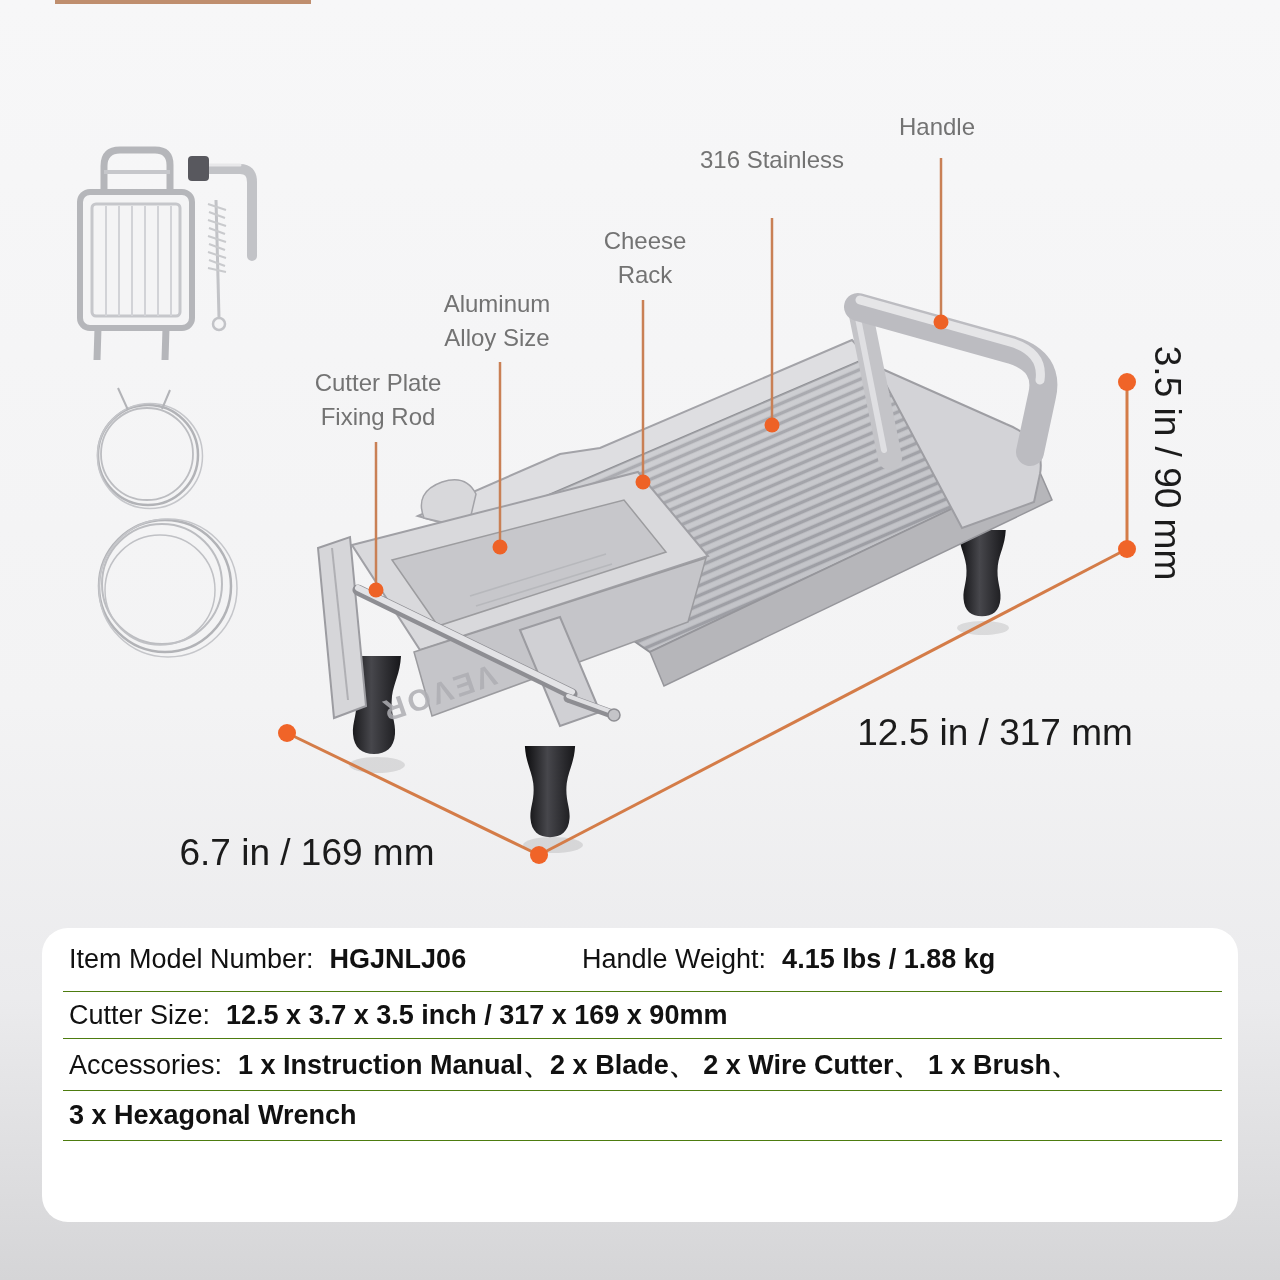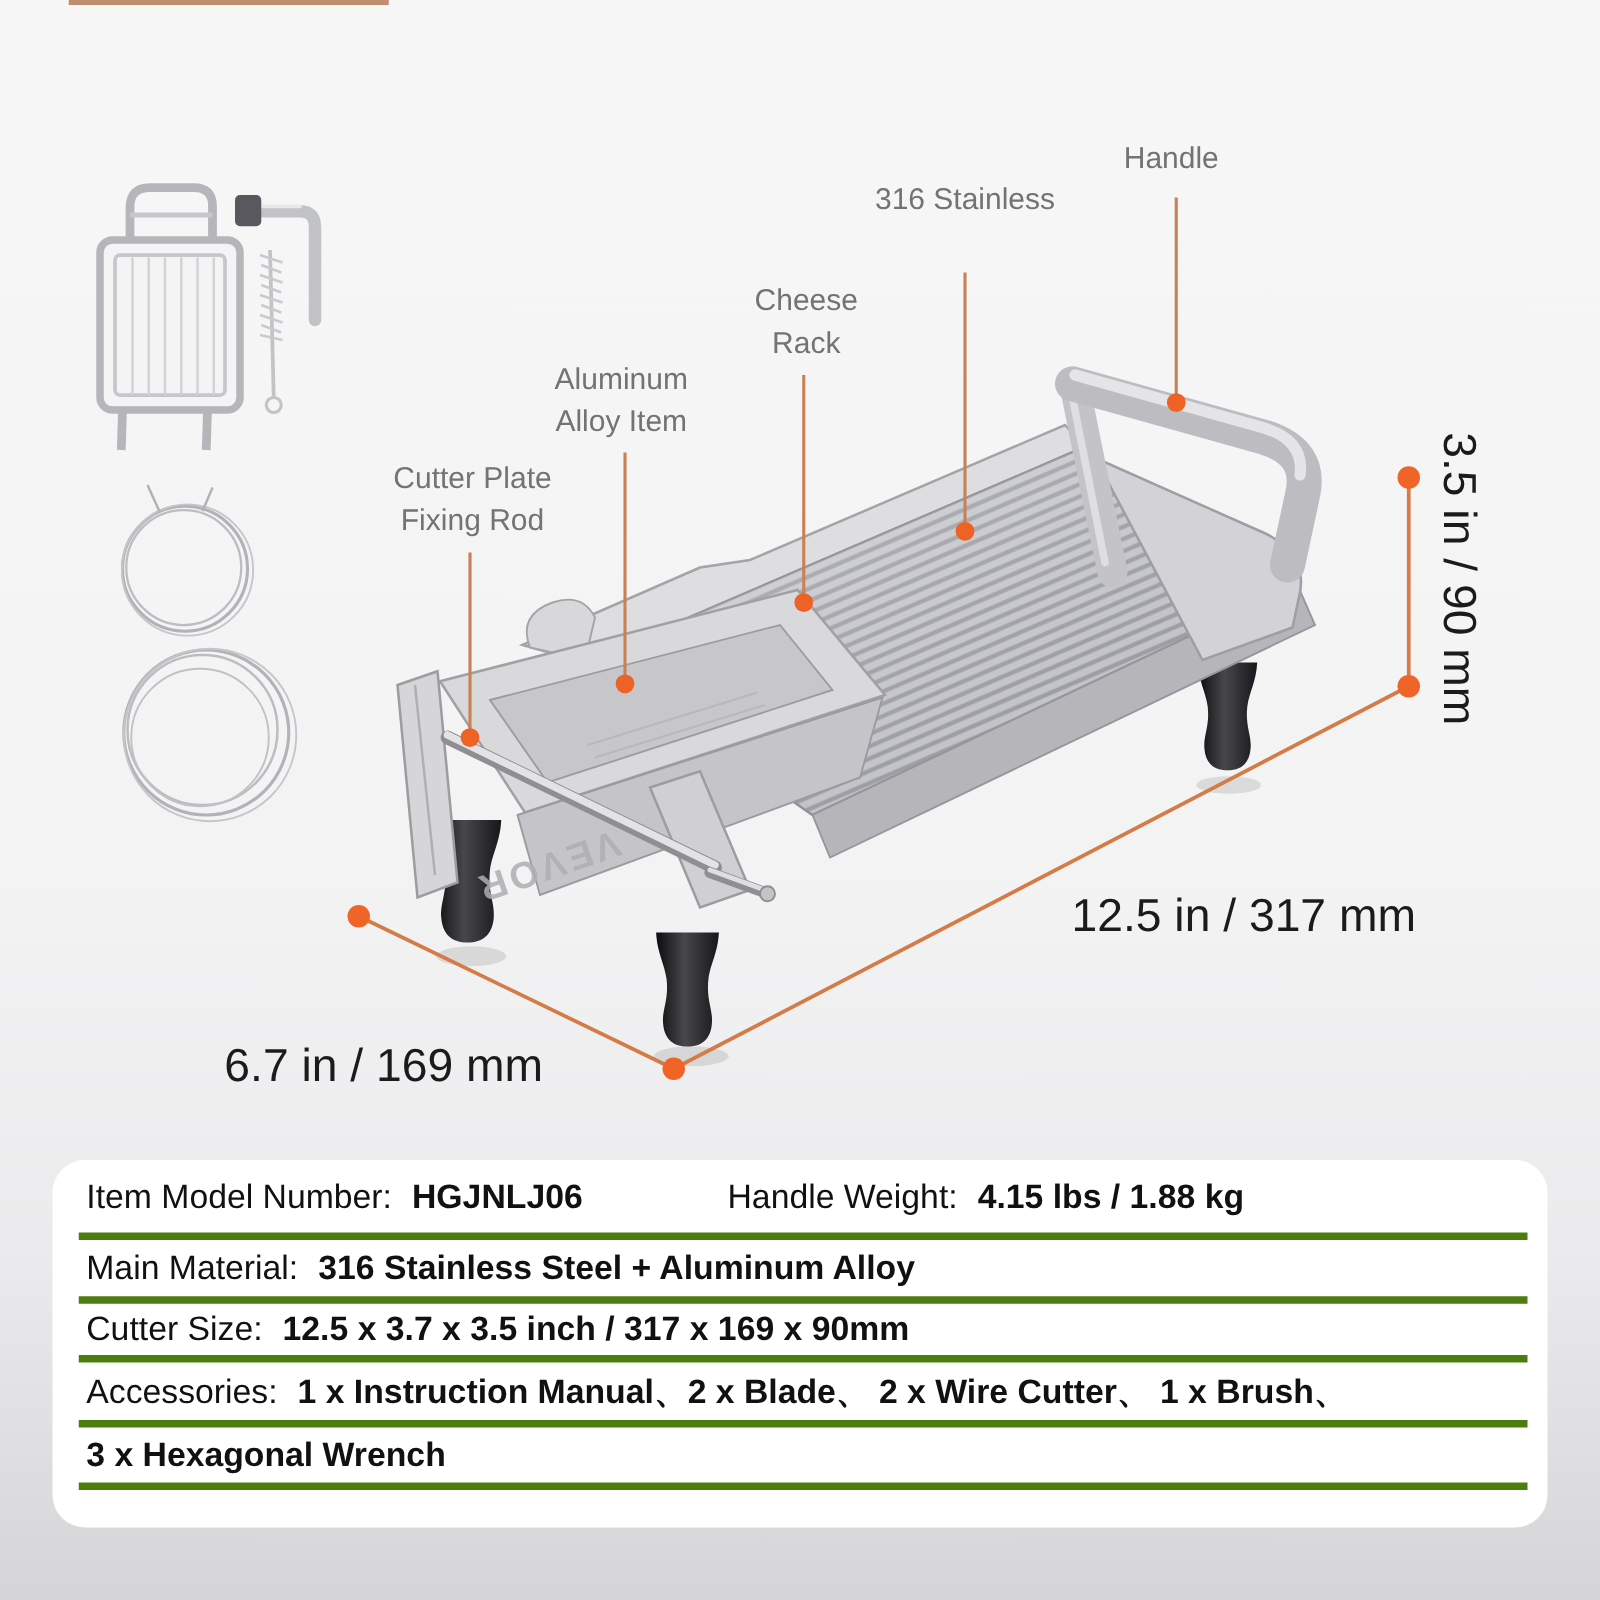--- a/index.html
+++ b/index.html
@@ -10,21 +10,21 @@
   }
   #top-accent-bar{position:absolute;left:55px;top:0;width:256px;height:4px;background:#bf8e6e;}
   #scene{position:absolute;left:0;top:0;z-index:1;}
   .callout{position:absolute;z-index:2;text-align:center;font-size:24px;line-height:34px;color:#737373;transform:translateX(-50%);white-space:nowrap;}
   .dim-label{position:absolute;z-index:2;font-size:37px;color:#1b1b1b;white-space:nowrap;transform:translate(-50%,-50%);}
   .dim-label.vertical{transform:translate(-50%,-50%) rotate(90deg);}
   #spec-card{
     position:absolute;left:42px;top:928px;width:1196px;height:294px;z-index:3;
     background:#ffffff;border-radius:26px;box-sizing:border-box;
   }
-  .spec-row{box-sizing:border-box;display:flex;align-items:center;margin:0 16px 0 21px;border-bottom:6px solid #4d7c0f;font-size:27px;color:#111;}
+  .spec-row{box-sizing:border-box;display:flex;align-items:center;margin:0 16px 0 21px;border-bottom:1px solid #4d7c0f;font-size:27px;color:#111;}
   .spec-row.r1{height:64px;}
   .spec-row.r2{height:51px;}
   .spec-row.r3{height:47px;}
   .spec-row.r4{height:52px;}
   .spec-row.r5{height:50px;}
   .spec-cell{display:flex;align-items:baseline;padding-left:6px;}
   .spec-cell.w1{width:513px;box-sizing:border-box;}
   .spec-label{margin-right:16px;white-space:nowrap;}
   .spec-value{font-weight:700;white-space:nowrap;}
 </style>
@@ -169,21 +169,21 @@
 </div>
 <div class="callout" style="left:772px;top:143px;">
   <div>316 Stainless</div>
 </div>
 <div class="callout" style="left:645px;top:224px;">
   <div>Cheese</div>
   <div>Rack</div>
 </div>
 <div class="callout" style="left:497px;top:287px;">
   <div>Aluminum</div>
-  <div>Alloy Item</div>
+  <div>Alloy Size</div>
 </div>
 <div class="callout" style="left:378px;top:366px;">
   <div>Cutter Plate</div>
   <div>Fixing Rod</div>
 </div>
 
 <div class="dim-label vertical" style="left:1167px;top:463px;">3.5 in / 90 mm</div>
 <div class="dim-label" style="left:995px;top:733px;">12.5 in / 317 mm</div>
 <div class="dim-label" style="left:307px;top:853px;">6.7 in / 169 mm</div>
 
@@ -191,26 +191,20 @@
   <div class="spec-row r1">
     <div class="spec-cell w1">
       <span class="spec-label">Item Model Number:</span>
       <span class="spec-value">HGJNLJ06</span>
     </div>
     <div class="spec-cell">
       <span class="spec-label">Handle Weight:</span>
       <span class="spec-value">4.15 lbs / 1.88 kg</span>
     </div>
   </div>
-  <div class="spec-row r2">
-    <div class="spec-cell">
-      <span class="spec-label">Main Material:</span>
-      <span class="spec-value">316 Stainless Steel + Aluminum Alloy</span>
-    </div>
-  </div>
   <div class="spec-row r3">
     <div class="spec-cell">
       <span class="spec-label">Cutter Size:</span>
       <span class="spec-value">12.5 x 3.7 x 3.5 inch / 317 x 169 x 90mm</span>
     </div>
   </div>
   <div class="spec-row r4">
     <div class="spec-cell">
       <span class="spec-label">Accessories:</span>
       <span class="spec-value">1 x Instruction Manual、2 x Blade、 2 x Wire Cutter、 1 x Brush、</span>

